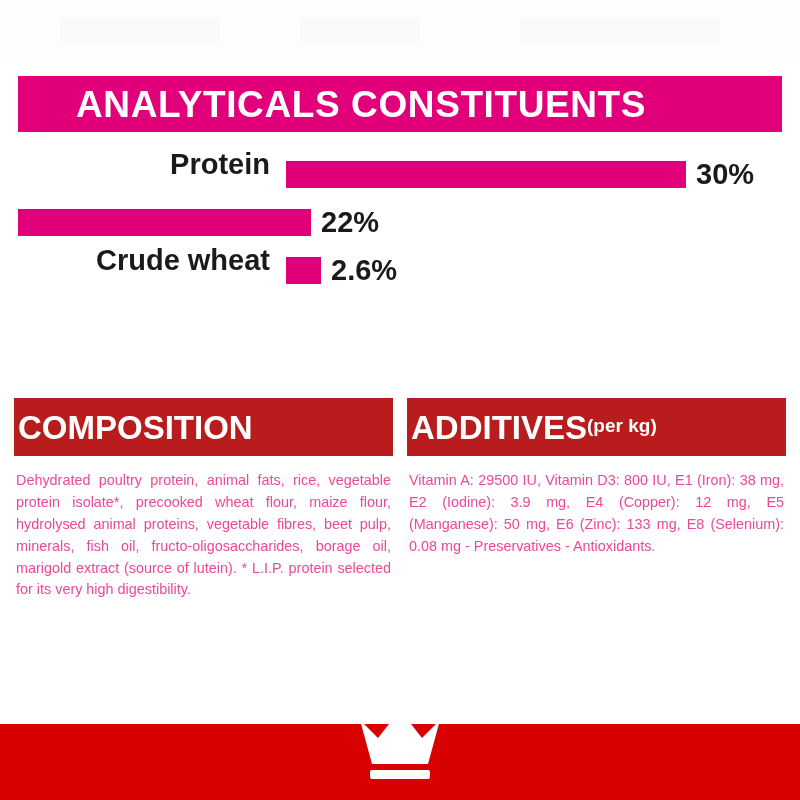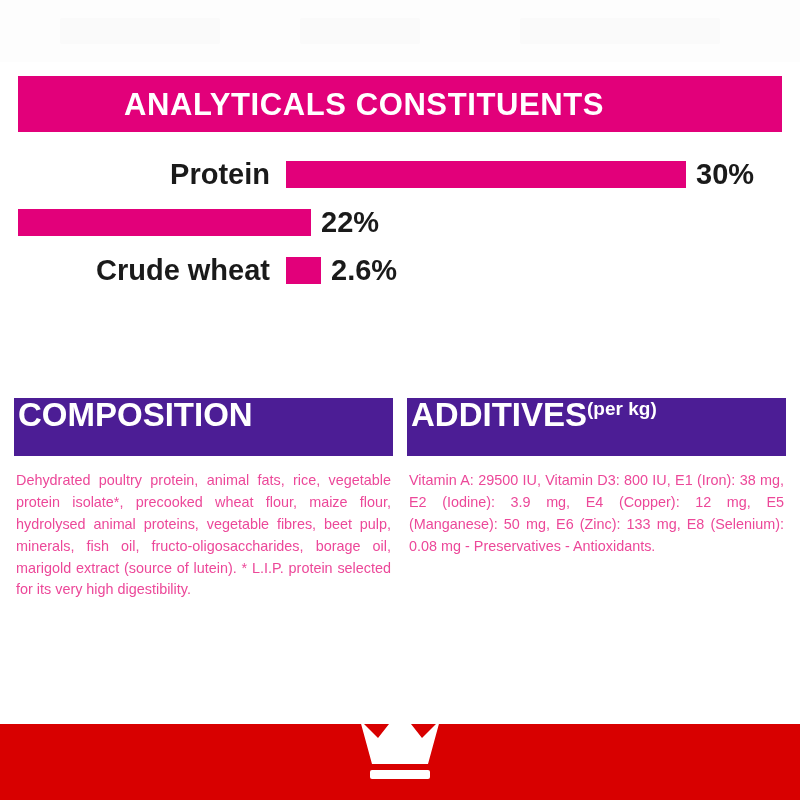--- a/index.html
+++ b/index.html
@@ -39,37 +39,35 @@
     display: flex;
     align-items: center;
   }
   .hdr-analyticals {
     position: absolute;
     left: 18px; top: 76px;
     width: 764px; height: 56px;
     padding-left: 58px;
   }
   .hdr-analyticals .hdr-text {
-    font-size: 31px;
+    font-size: 37px;
     font-weight: bold;
     letter-spacing: 0.6px;
     line-height: 1;
     white-space: nowrap;
-    margin-left: 48px;
   }
 
   
   .analytics {
     position: absolute;
     left: 18px; top: 150px;
     width: 764px;
   }
   .a-row {
     display: flex;
-    align-items: center;
     height: 48px;
   }
   .a-label {
     width: 268px;
     text-align: right;
     padding-right: 16px;
     font-size: 29px;
     font-weight: bold;
     color: #1a1a1a;
     line-height: 1;
@@ -96,24 +94,25 @@
   
   .cols {
     position: absolute;
     left: 14px; top: 398px;
     width: 772px;
     display: flex;
     gap: 14px;
   }
   .col { width: 379px; }
   .col-hdr {
-    background: #4c1d95;
+    background: #b91c1c;
     color: #ffffff;
     height: 58px;
     display: flex;
+    align-items: center;
     padding-left: 4px;
     overflow: hidden;
   }
   .col-hdr-title {
     font-size: 33px;
     font-weight: bold;
     line-height: 1;
     white-space: nowrap;
   }
   .col-hdr-sub {

